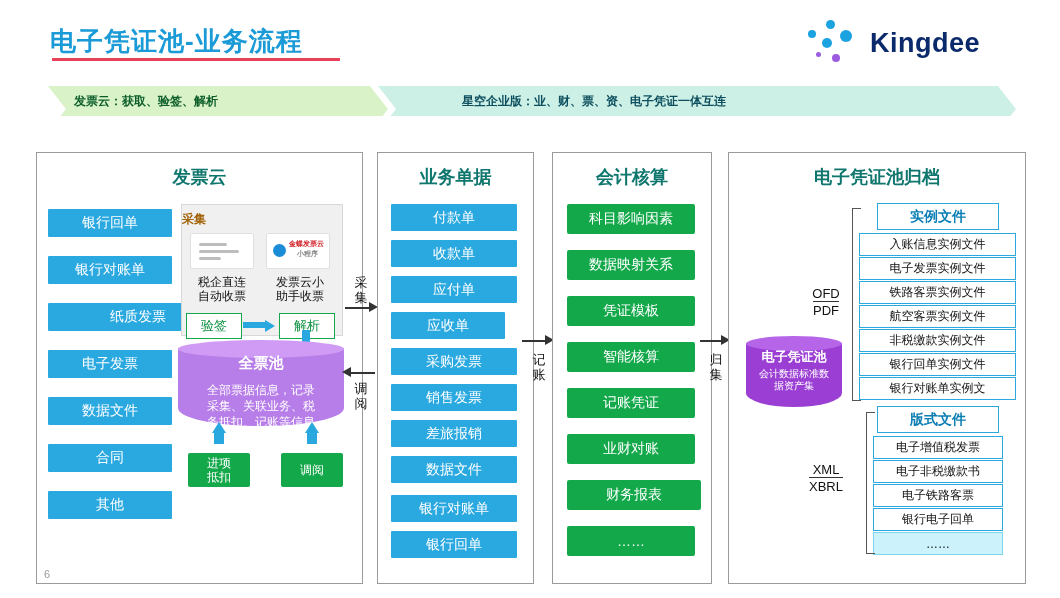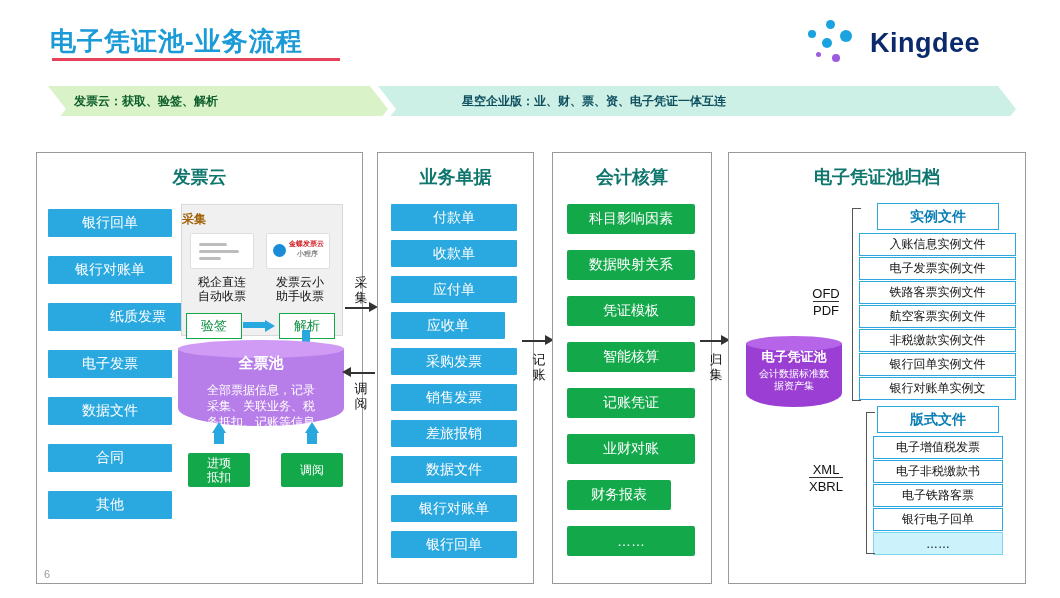--- a/index.html
+++ b/index.html
@@ -307,21 +307,21 @@
 
   <div class="panel" id="panel-accounting">
     <div class="panel-title">会计核算</div>
   </div>
   <div class="greenbox" style="left:567px;width:128px;height:30px;top:204px;">科目影响因素</div>
   <div class="greenbox" style="left:567px;width:128px;height:30px;top:250px;">数据映射关系</div>
   <div class="greenbox" style="left:567px;width:128px;height:30px;top:296px;">凭证模板</div>
   <div class="greenbox" style="left:567px;width:128px;height:30px;top:342px;">智能核算</div>
   <div class="greenbox" style="left:567px;width:128px;height:30px;top:388px;">记账凭证</div>
   <div class="greenbox" style="left:567px;width:128px;height:30px;top:434px;">业财对账</div>
-  <div class="greenbox" style="left:567px;width:104px;height:30px;top:480px;">财务报表</div>
+  <div class="greenbox" style="left:567px;width:134px;height:30px;top:480px;">财务报表</div>
   <div class="greenbox" style="left:567px;width:128px;height:30px;top:526px;">……</div>
 
   <div class="arrow-lbl" style="left:707px;top:352px;">归<br>集</div>
   <div class="hline" style="left:700px;top:340px;width:22px;"></div>
   <div class="arrowhead ah-right" style="left:721px;top:335px;"></div>
 
   <div class="panel" id="panel-archive">
     <div class="panel-title">电子凭证池归档</div>
   </div>
 

